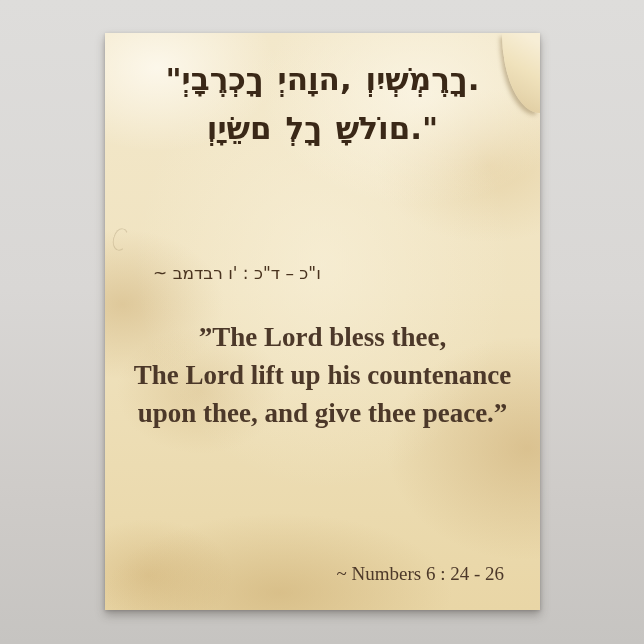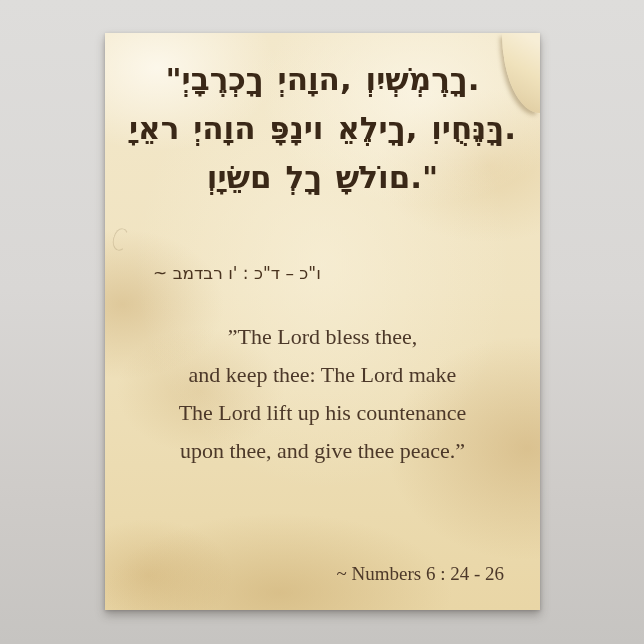--- a/index.html
+++ b/index.html
@@ -49,45 +49,43 @@
   }
   .heb-ref{
     position:absolute;left:48px;top:229px;
     font-size:17px;line-height:22px;color:#49331f;
     white-space:nowrap;
   }
   .english-block{
     position:absolute;left:0;right:0;top:285px;text-align:center;
   }
   .eng-line{
-    font-size:22px;line-height:38px;color:#4c3829;white-space:nowrap;
+    font-size:27px;line-height:38px;color:#4c3829;white-space:nowrap;font-weight:bold;
   }
   .eng-ref{
     position:absolute;right:36px;top:530px;
     font-size:19px;color:#4c3829;white-space:nowrap;
   }
 </style>
 </head>
 <body>
 
 <div class="stage">
   <div class="poster">
     <div class="corner-curl"></div>
     <div class="pencil-mark"></div>
 
     <div class="hebrew-block">
       <div class="heb heb-line">"יְבָרֶכְךָ יְהוָה, וְיִשְׁמְרֶךָ.</div>
-      <div class="heb heb-line">יָאֵר יְהוָה פָּנָיו אֵלֶיךָ, וִיחֻנֶּךָּ.</div>
       <div class="heb heb-line">וְיָשֵׂם לְךָ שָׁלוֹם."</div>
     </div>
 
     <div class="heb heb-ref">~ במדבר ו' : כ"ד – כ"ו</div>
 
     <div class="english-block">
       <div class="eng-line">”The Lord bless thee,</div>
-      <div class="eng-line">and keep thee: The Lord make</div>
       <div class="eng-line">The Lord lift up his countenance</div>
       <div class="eng-line">upon thee, and give thee peace.”</div>
     </div>
 
     <div class="eng-ref">~ Numbers 6 : 24 - 26</div>
   </div>
 </div>
 
 </body></html>

